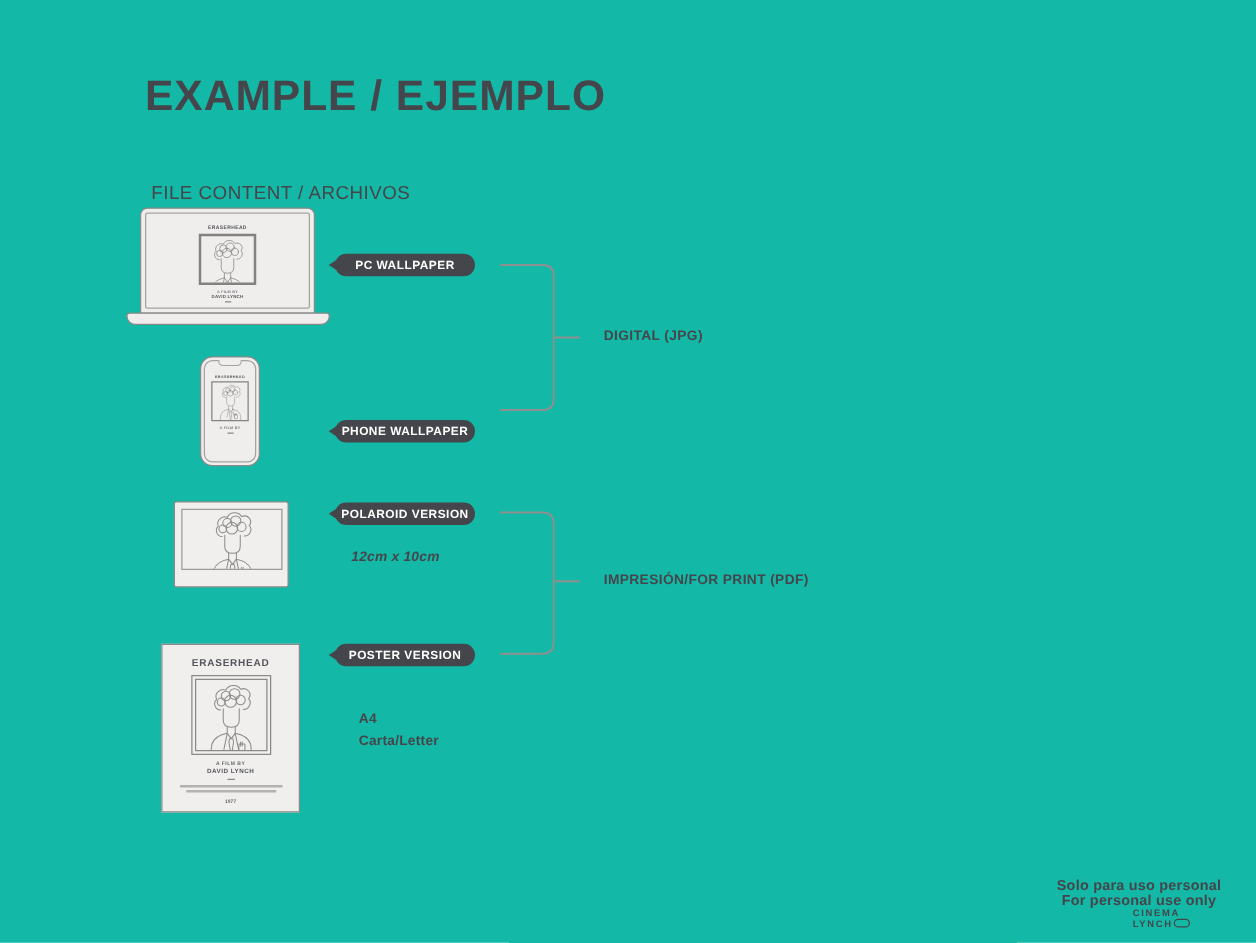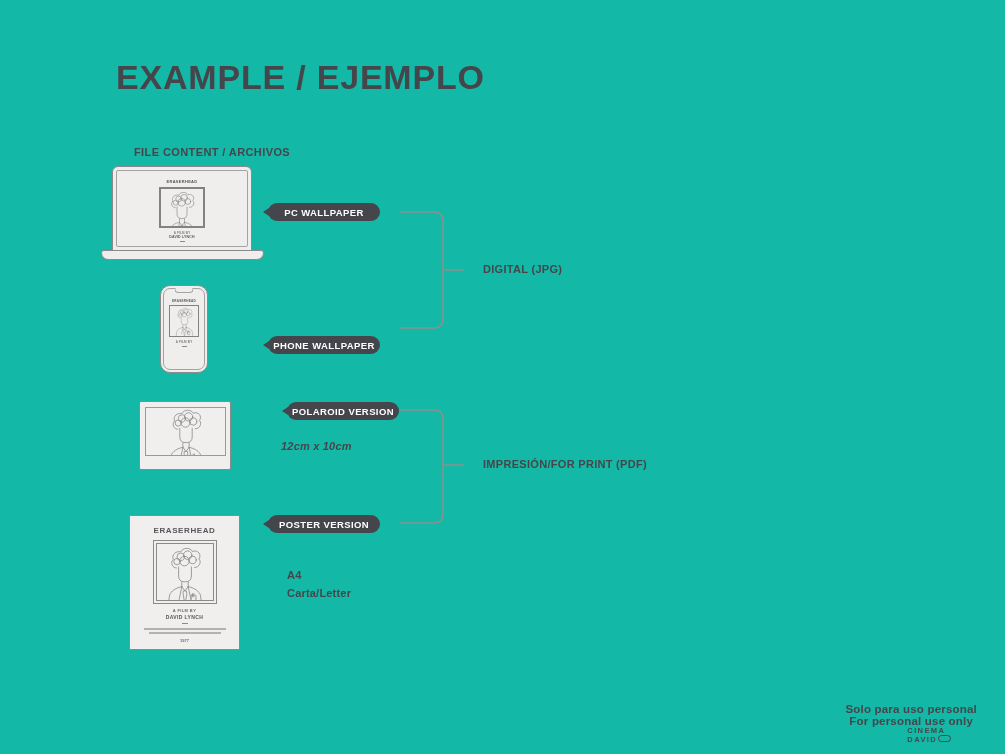--- a/index.html
+++ b/index.html
@@ -4,21 +4,21 @@
 <style>
   html,body{margin:0;padding:0;}
   .canvas{
     position:relative;width:1005px;height:754px;overflow:hidden;
     background:#14b8a6;color:#4A4B51;
     font-family:"Liberation Sans",sans-serif;
   }
   .abs{position:absolute;}
   
   .title{left:116px;top:58px;font-size:34px;font-weight:800;letter-spacing:0.8px;color:#45464B;}
-  .file-label{left:134px;top:146px;font-size:11px;font-weight:700;letter-spacing:0.4px;color:#45464B;}
+  .file-label{left:121px;top:146px;font-size:15px;font-weight:400;letter-spacing:0.4px;color:#45464B;}
 
   
   .art{--ink:#8d8d8d;}
   svg.portrait{display:block;}
 
   
   .laptop{left:101px;top:166px;width:163px;height:95px;}
   .laptop-screen{position:absolute;left:11px;top:0;width:140px;height:85px;border:1.5px solid #8a8a8a;border-radius:6px 6px 0 0;background:#EFEEEC;box-sizing:border-box;}
   .laptop-screen::before{content:'';position:absolute;inset:3px;border:1px solid #a3a3a3;border-radius:2px;}
   .laptop-base{position:absolute;left:0;top:84px;width:163px;height:10px;border:1.5px solid #8a8a8a;border-radius:4px 4px 10px 10px;background:#EFEEEC;box-sizing:border-box;}
@@ -55,21 +55,21 @@
   .credit-line{height:1.5px;background:#b2b2b0;margin-top:2.5px;}
   .credit-line.l1{width:82px;margin-top:4px;}
   .credit-line.l2{width:72px;}
   .poster-year{margin-top:4px;font-size:4px;font-weight:700;color:#6a6b70;}
 
   
   .pill{position:absolute;left:268px;width:112px;height:18px;background:#45464B;border-radius:9px;color:#FFFFFF;display:flex;align-items:center;justify-content:center;font-size:9.5px;font-weight:700;letter-spacing:0.4px;}
   .pill::before{content:'';position:absolute;left:-5px;top:50%;transform:translateY(-50%);width:0;height:0;border-right:6px solid #45464B;border-top:4.5px solid transparent;border-bottom:4.5px solid transparent;}
   .pill-pc{top:203px;}
   .pill-phone{top:320px;margin-top:16px;}
-  .pill-polaroid{top:402px;margin-left:19px;}
+  .pill-polaroid{top:402px;}
   .pill-poster{top:515px;}
 
   
   .bracket{position:absolute;left:400px;}
   .bracket path{stroke:#8f8f8f;stroke-width:1.5;fill:none;}
 
   
   .group-label{position:absolute;left:483px;font-size:11px;font-weight:700;letter-spacing:0.3px;color:#45464B;}
   .gl-digital{top:263px;}
   .gl-print{top:458px;}
@@ -189,17 +189,17 @@
     <div>A4</div>
     <div>Carta/Letter</div>
   </div>
 
   <div class="footer">
     <span>Solo para uso personal</span>
     <span class="f-div"></span>
     <span>For personal use only</span>
     <span class="logo">
       <span>CINEMA</span><br>
-      <span>DAVID</span><span class="logo-oval"></span>
+      <span>LYNCH</span><span class="logo-oval"></span>
     </span>
   </div>
 
 </div>
 
 </body></html>

